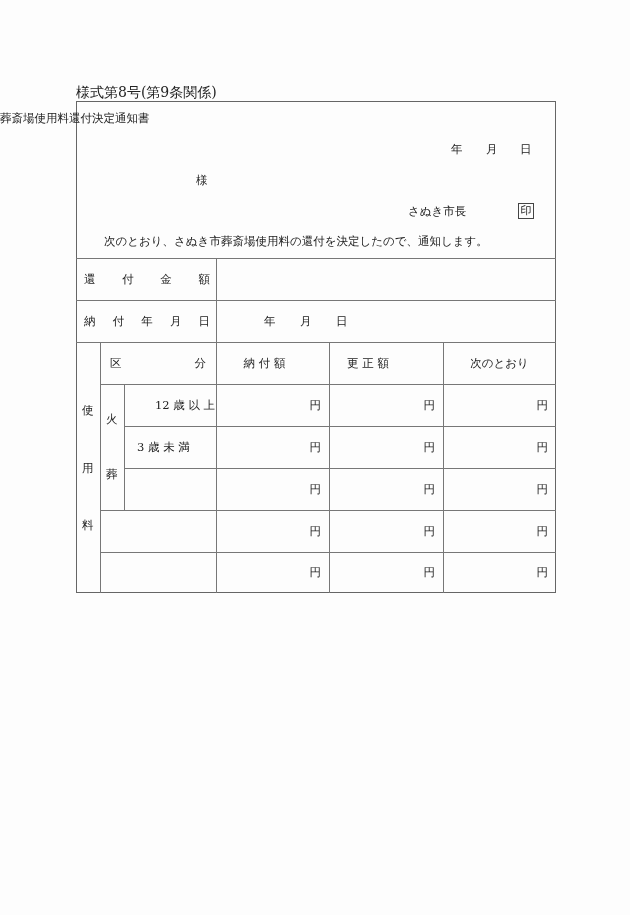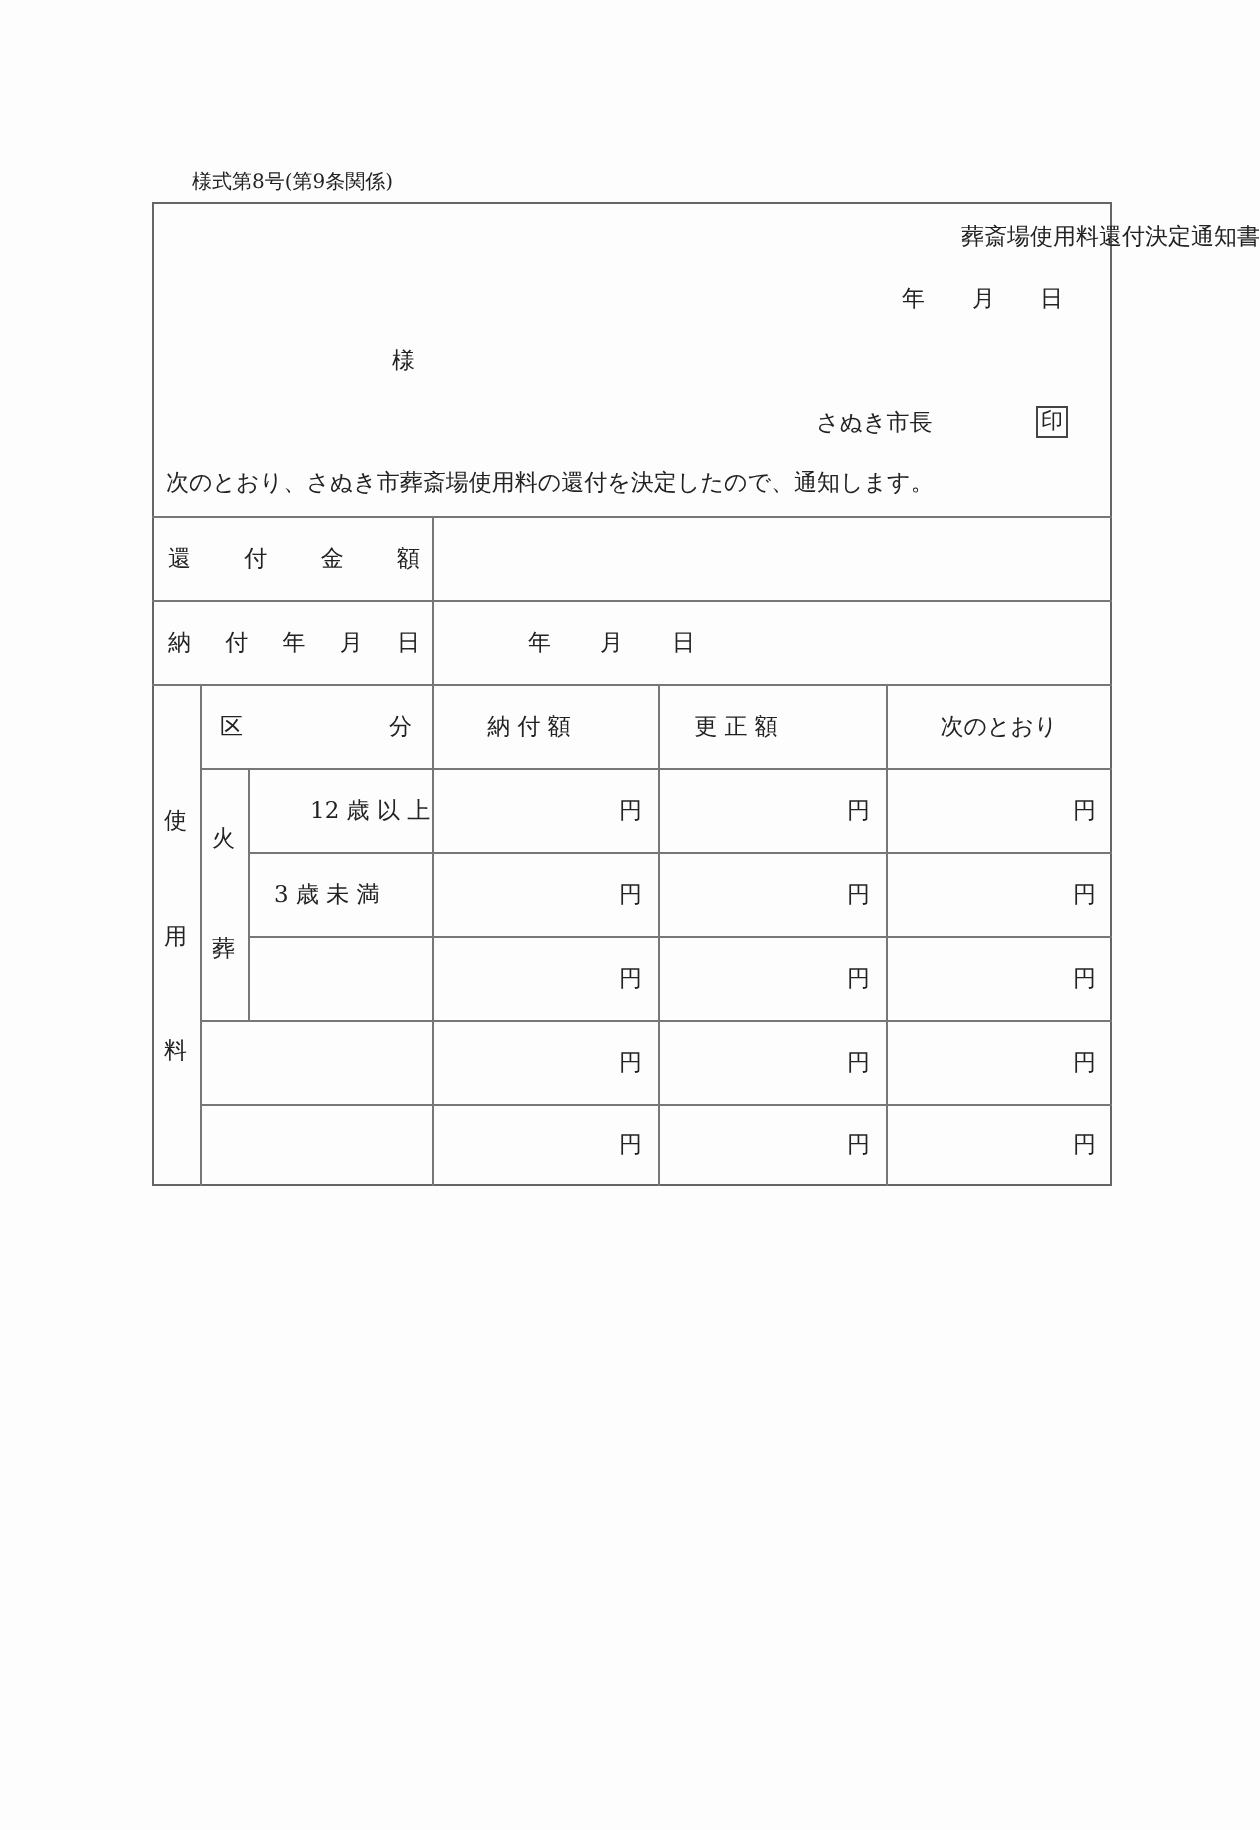--- a/index.html
+++ b/index.html
@@ -1,24 +1,24 @@
 <!DOCTYPE html>
 <html><head>
 <meta charset="utf-8">
 <style>
   html, body { margin:0; padding:0; }
   body { width:630px; height:915px; background:#fdfdfd; position:relative; overflow:hidden;
          font-family:"DejaVu Serif","Liberation Serif",serif; color:#222; }
   .abs { position:absolute; white-space:nowrap; }
   .t { font-size:11.5px; }
-  .caption { left:76px; top:84px; font-size:10px;margin-left:20px; }
+  .caption { left:76px; top:84px; font-size:14px; }
   .box { position:absolute; left:76px; top:101px; width:480px; height:492px; border:1px solid #666; box-sizing:border-box; }
   .hl { position:absolute; height:0; border-top:1px solid #777; }
   .vl { position:absolute; width:0; border-left:1px solid #777; }
-  .title { left:0; width:630px; text-align:right; top:111px; font-size:11.5px; }
+  .title { left:0; width:630px; text-align:left; top:111px; font-size:11.5px; }
   .seal { left:518px; top:203px; width:14px; height:14px; border:1px solid #444; font-size:11px; line-height:14px; text-align:center; }
   .spread { display:flex; justify-content:space-between; }
   .cell { position:absolute; display:flex; align-items:center; font-size:11.5px; box-sizing:border-box; }
   .right { justify-content:flex-end; padding-right:8px; }
   .center { justify-content:center; }
 </style>
 </head>
 <body>
 
 <div class="abs caption">様式第8号(第9条関係)</div>
@@ -29,21 +29,21 @@
 
 <div class="abs t" style="left:451px;top:142px;">年</div>
 <div class="abs t" style="left:486px;top:142px;">月</div>
 <div class="abs t" style="left:520px;top:142px;">日</div>
 
 <div class="abs t" style="left:196px;top:173px;">様</div>
 
 <div class="abs t" style="left:368px;top:204px;margin-left:40px;">さぬき市長</div>
 <div class="abs seal">印</div>
 
-<div class="abs t" style="left:83px;top:234px;">次のとおり、さぬき市葬斎場使用料の還付を決定したので、通知します。</div>
+<div class="abs t" style="left:104px;top:234px;">次のとおり、さぬき市葬斎場使用料の還付を決定したので、通知します。</div>
 
 <div class="hl" style="left:76px;top:258px;width:480px;"></div>
 <div class="hl" style="left:76px;top:300px;width:480px;"></div>
 <div class="hl" style="left:76px;top:342px;width:480px;"></div>
 <div class="hl" style="left:100px;top:384px;width:456px;"></div>
 <div class="hl" style="left:124px;top:426px;width:432px;"></div>
 <div class="hl" style="left:124px;top:468px;width:432px;"></div>
 <div class="hl" style="left:100px;top:510px;width:456px;"></div>
 <div class="hl" style="left:100px;top:552px;width:456px;"></div>
 

